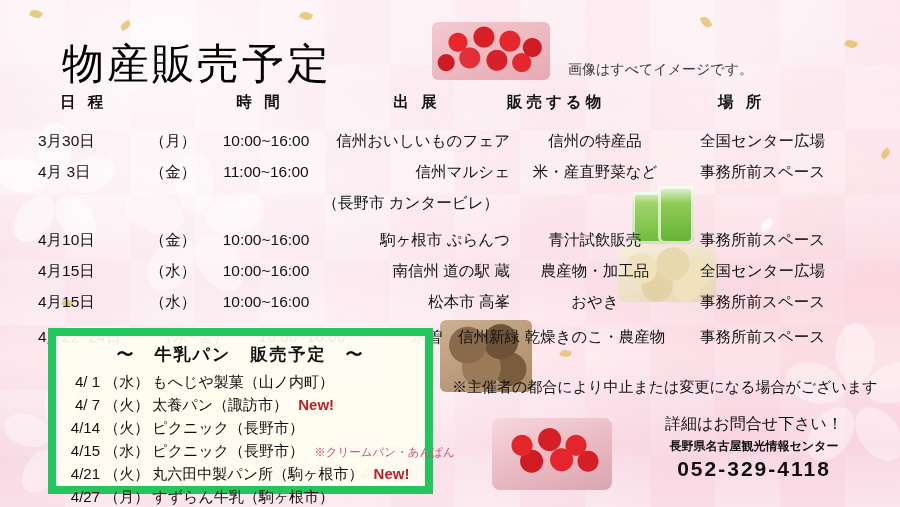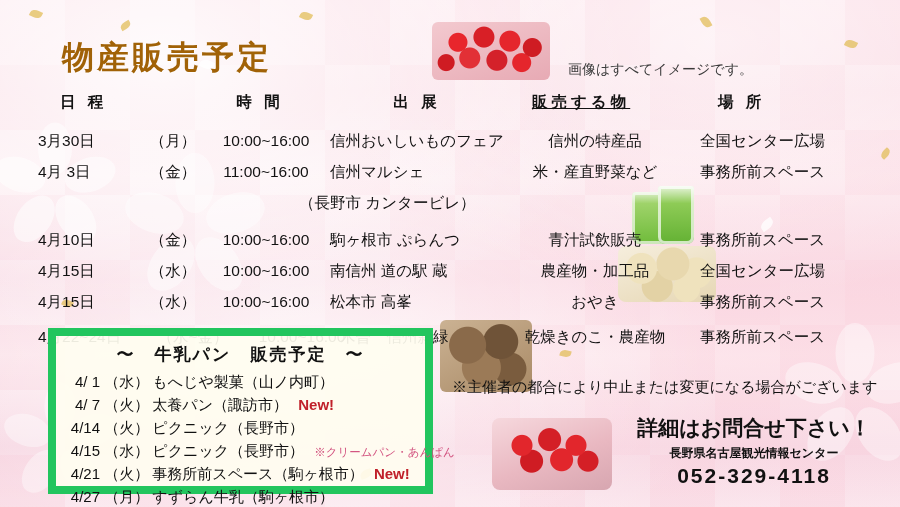--- a/index.html
+++ b/index.html
@@ -55,24 +55,24 @@
   .sakura {
     position: absolute;
     opacity: 0.55;
   }
 
   
   .title {
     position: absolute;
     left: 62px;
     top: 36px;
-    font-size: 32px;
-    font-weight: bold;
+    font-size: 42px;
+    font-weight: normal;
     letter-spacing: 3px;
-    color: #a16207;
+    color: #000000;
     text-shadow: 0 1px 0 rgba(255,255,255,0.7);
   }
   .img-note {
     position: absolute;
     left: 568px;
     top: 61px;
     font-size: 14px;
     color: #3a3a3a;
   }
 
@@ -96,29 +96,29 @@
     letter-spacing: 4px;
   }
   .cell {
     position: absolute;
     font-size: 15.5px;
     color: #121212;
   }
   .c-date   { left: 38px;  width: 100px; text-align: left; }
   .c-dow    { left: 138px; width: 70px;  text-align: center; }
   .c-time   { left: 196px; width: 140px; text-align: center; }
-  .c-exhib  { left: 330px; width: 180px; text-align: left; }
+  .c-exhib  { left: 330px; width: 180px; text-align: right; }
   .c-goods  { left: 505px; width: 180px; text-align: center; }
   .c-place  { left: 700px; width: 190px; text-align: left; }
   .sub-row .c-exhib { left: 299px; width: 200px; }
 
   .head .c-date  { left: 60px;  width: 90px;  text-align: left; }
   .head .c-time  { left: 190px; width: 140px; text-align: center; }
   .head .c-exhib { left: 342px; width: 150px; text-align: center; }
-  .head .c-goods { left: 532px; width: 160px; text-align: left; text-decoration: underline; }
+  .head .c-goods { left: 507px; width: 160px; text-align: left; }
   .head .c-place { left: 718px; width: 150px; text-align: left; }
 
   
   .panel {
     position: absolute;
     left: 48px;
     top: 328px;
     width: 385px;
     height: 166px;
     background: rgba(255,253,240,0.92);
@@ -168,21 +168,21 @@
     white-space: nowrap;
   }
   .contact {
     position: absolute;
     left: 620px;
     top: 414px;
     width: 268px;
     text-align: center;
     color: #111;
   }
-  .contact .l1 { font-size: 21px; font-weight: bold; }
+  .contact .l1 { font-size: 16px; font-weight: normal; }
   .contact .l2 { font-size: 12px; font-weight: bold; margin-top: 3px; }
   .contact .l3 { font-size: 21px; font-weight: bold; letter-spacing: 2px; margin-top: 2px; }
 
   
   .photo { position: absolute; overflow: hidden; }
   .ph-strawberry-top {
     left: 432px; top: 22px; width: 118px; height: 58px;
     border-radius: 6px;
     background:
       radial-gradient(circle at 22% 35%, #e8262c 0 9px, transparent 10px),
@@ -413,21 +413,21 @@
       <div class="p-row">
         <span class="p-date">4/15</span>
         <span class="p-dow">（水）</span>
         <span class="p-name">ピクニック（長野市）</span>
         <span class="note-small">※クリームパン・あんぱん</span>
       </div>
 
       <div class="p-row">
         <span class="p-date">4/21</span>
         <span class="p-dow">（火）</span>
-        <span class="p-name">事務所前スペース（駒ヶ根市）</span>
+        <span class="p-name">丸六田中製パン所（駒ヶ根市）</span>
         <span class="tag-new">New!</span>
       </div>
 
       <div class="p-row">
         <span class="p-date">4/27</span>
         <span class="p-dow">（月）</span>
         <span class="p-name">すずらん牛乳（駒ヶ根市）</span>
       </div>
 
     </div>

